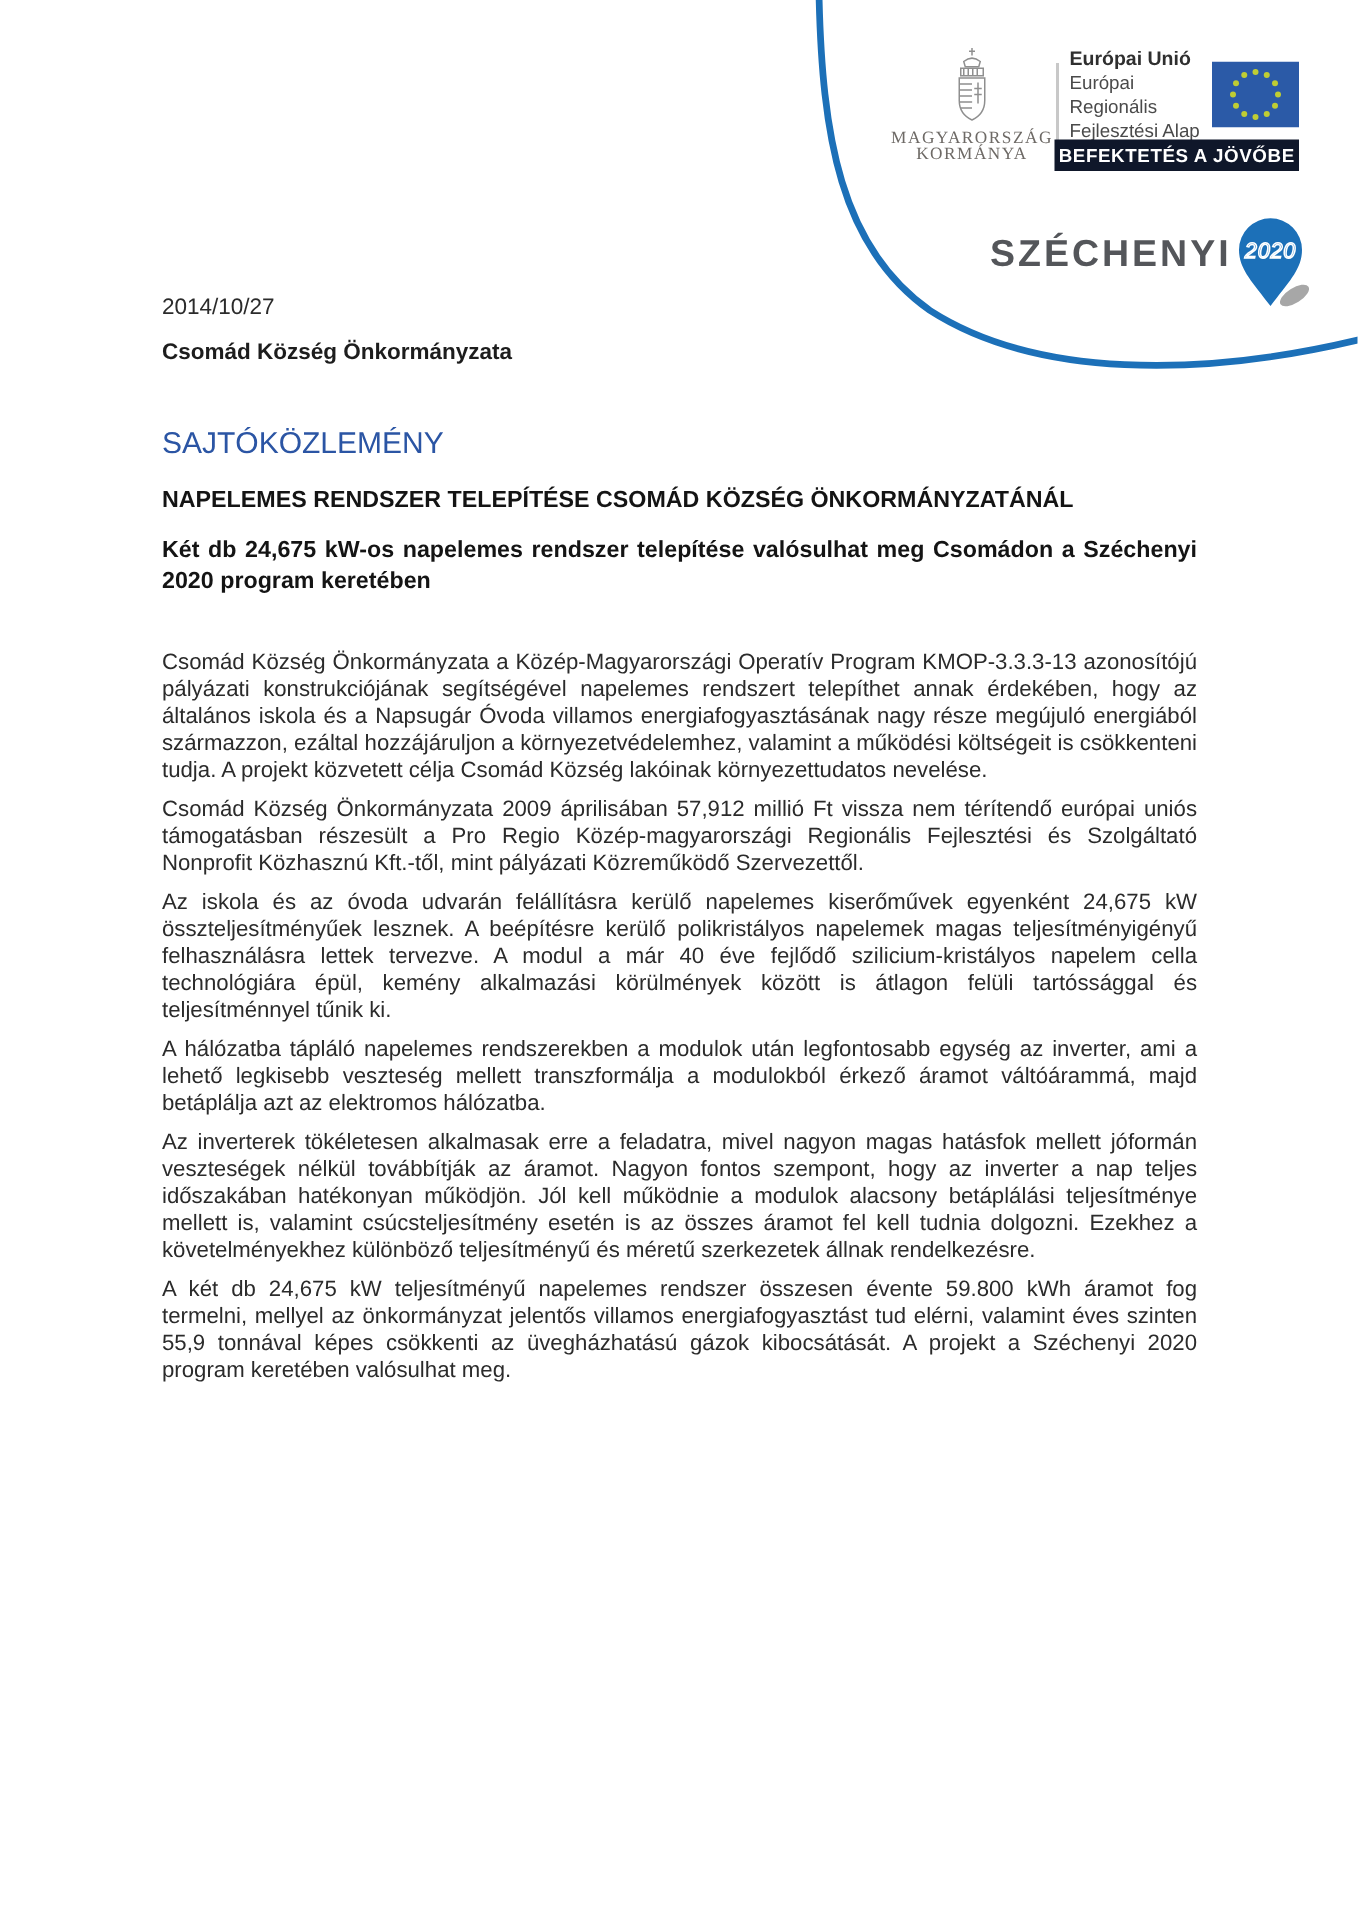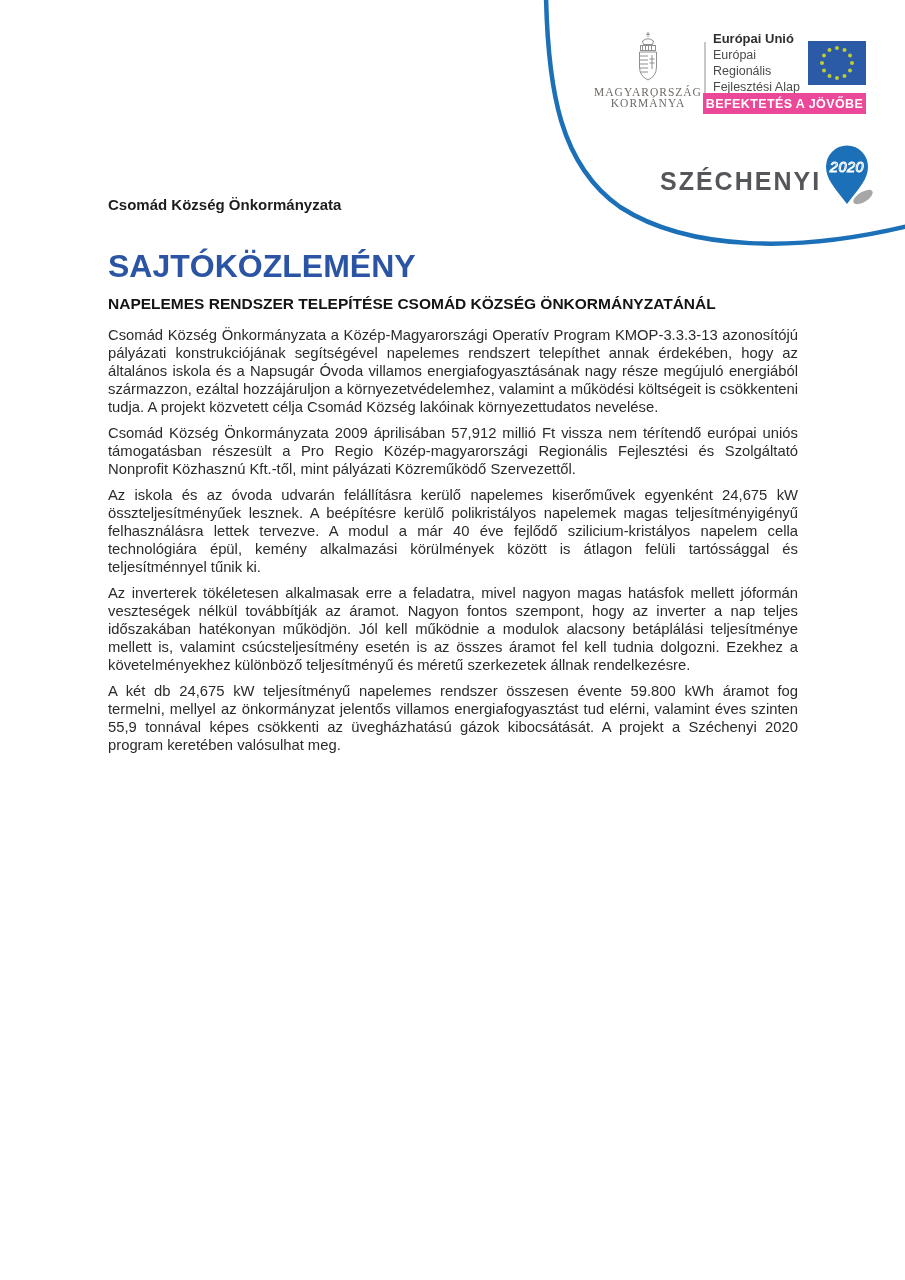--- a/index.html
+++ b/index.html
@@ -16,30 +16,30 @@
     font-size:11.5px;letter-spacing:1px;line-height:11px;}
   .eu-sep{position:absolute;left:704px;top:42px;width:2px;height:58px;background:#c8c8c8;}
   .eu-text{position:absolute;left:713px;top:31px;width:95px;}
   .eu-text .l1{font-weight:bold;font-size:13px;color:#2f2f2f;line-height:16px;}
   .eu-text .l2,.eu-text .l3{font-size:12.5px;color:#4a4a4a;line-height:16px;}
   .eu-flag{position:absolute;left:808px;top:41px;width:58px;height:44px;}
   .eu-banner{position:absolute;left:703px;top:93px;width:163px;height:21px;
     display:flex;align-items:center;justify-content:center;
     color:#ffffff;font-weight:bold;font-size:12.5px;letter-spacing:.4px;}
   .szechenyi{position:absolute;left:660px;top:145px;width:220px;height:62px;
-    display:flex;align-items:center;}
+    display:flex;align-items:flex-start;}
   .szechenyi-text{font-weight:bold;font-size:25px;letter-spacing:2px;
     margin-top:10px;}
   .szechenyi-pin{margin-left:4px;}
   
   .doc{position:absolute;top:0;left:0;width:905px;padding:196px 107px 0 108px;
     box-sizing:border-box;}
   .date{font-size:15px;line-height:18px;margin:0 0 12px 0;color:#2b2b2b;}
   .org{font-size:15px;line-height:18px;font-weight:bold;margin:0 0 36px 0;color:#1d1d1d;}
-  .title{font-size:32px;line-height:32px;font-weight:bold;margin:0 0 12px 0;}
+  .title{font-size:20px;line-height:32px;font-weight:normal;margin:0 0 12px 0;}
   .headline{font-size:15.5px;line-height:19px;font-weight:bold;color:#141414;margin:0 0 13px 0;}
   .subheadline{font-size:15.5px;line-height:21px;font-weight:bold;color:#141414;
     margin:0 0 35px 0;text-align:justify;}
   .doc p{font-size:14.8px;line-height:18px;margin:0 0 8px 0;text-align:justify;color:#2b2b2b;}
 </style>
 </head>
 <body>
 
 <div>
 
@@ -82,40 +82,43 @@
         <circle cx="36.5" cy="35" r="2"></circle>
       <circle cx="29" cy="37" r="2"></circle>
         <circle cx="21.5" cy="35" r="2"></circle>
       <circle cx="16" cy="29.5" r="2"></circle>
         <circle cx="14" cy="22" r="2"></circle>
       <circle cx="16" cy="14.5" r="2"></circle>
         <circle cx="21.5" cy="9" r="2"></circle>
     </g>
   </svg>
 
-  <div class="eu-banner" style="background:#ec4899">
+  <div class="eu-banner" style="background:#0f172a">
     <span>BEFEKTETÉS A JÖVŐBE</span>
   </div>
 
   <div class="szechenyi">
     <span class="szechenyi-text" style="color:#54565A">SZÉCHENYI</span>
     <svg class="szechenyi-pin" width="52" height="62" viewBox="0 0 52 62" xmlns="http://www.w3.org/2000/svg">
       <ellipse cx="38" cy="52" rx="11" ry="5" fill="#a7a7a7" transform="rotate(-32 38 52)"></ellipse>
       <path d="M22 59 C 9 42 1 34 1 21.5 A 21 21 0 1 1 43 21.5 C 43 34 35 42 22 59 Z" fill="#1C70B8"></path>
       <text x="22" y="27" text-anchor="middle" font-family="Liberation Sans, DejaVu Sans, sans-serif" font-size="14.5" font-style="italic" letter-spacing="0.5" fill="none" stroke="#ffffff" stroke-width="1">2020</text>
     </svg>
   </div>
 </div>
 
 <div class="doc">
+  <div class="date">2014/10/27</div>
   <div class="org">Csomád Község Önkormányzata</div>
 
   <h1 class="title" style="color:#2B55A4">SAJTÓKÖZLEMÉNY</h1>
 
   <h2 class="headline">NAPELEMES RENDSZER TELEPÍTÉSE CSOMÁD KÖZSÉG ÖNKORMÁNYZATÁNÁL</h2>
 
+  <h3 class="subheadline">Két db 24,675 kW-os napelemes rendszer telepítése valósulhat meg Csomádon a Széchenyi 2020 program keretében</h3>
 
   <p>Csomád Község Önkormányzata a Közép-Magyarországi Operatív Program KMOP-3.3.3-13 azonosítójú pályázati konstrukciójának segítségével napelemes rendszert telepíthet annak érdekében, hogy az általános iskola és a Napsugár Óvoda villamos energiafogyasztásának nagy része megújuló energiából származzon, ezáltal hozzájáruljon a környezetvédelemhez, valamint a működési költségeit is csökkenteni tudja. A projekt közvetett célja Csomád Község lakóinak környezettudatos nevelése.</p>
   <p>Csomád Község Önkormányzata 2009 áprilisában 57,912 millió Ft vissza nem térítendő európai uniós támogatásban részesült a Pro Regio Közép-magyarországi Regionális Fejlesztési és Szolgáltató Nonprofit Közhasznú Kft.-től, mint pályázati Közreműködő Szervezettől.</p>
   <p>Az iskola és az óvoda udvarán felállításra kerülő napelemes kiserőművek egyenként 24,675 kW összteljesítményűek lesznek. A beépítésre kerülő polikristályos napelemek magas teljesítményigényű felhasználásra lettek tervezve. A modul a már 40 éve fejlődő szilicium-kristályos napelem cella technológiára épül, kemény alkalmazási körülmények között is átlagon felüli tartóssággal és teljesítménnyel tűnik ki.</p>
+  <p>A hálózatba tápláló napelemes rendszerekben a modulok után legfontosabb egység az inverter, ami a lehető legkisebb veszteség mellett transzformálja a modulokból érkező áramot váltóárammá, majd betáplálja azt az elektromos hálózatba.</p>
   <p>Az inverterek tökéletesen alkalmasak erre a feladatra, mivel nagyon magas hatásfok mellett jóformán veszteségek nélkül továbbítják az áramot. Nagyon fontos szempont, hogy az inverter a nap teljes időszakában hatékonyan működjön. Jól kell működnie a modulok alacsony betáplálási teljesítménye mellett is, valamint csúcsteljesítmény esetén is az összes áramot fel kell tudnia dolgozni. Ezekhez a követelményekhez különböző teljesítményű és méretű szerkezetek állnak rendelkezésre.</p>
   <p>A két db 24,675 kW teljesítményű napelemes rendszer összesen évente 59.800 kWh áramot fog termelni, mellyel az önkormányzat jelentős villamos energiafogyasztást tud elérni, valamint éves szinten 55,9 tonnával képes csökkenti az üvegházhatású gázok kibocsátását. A projekt a Széchenyi 2020 program keretében valósulhat meg.</p>
 </div>
 
 </body></html>

